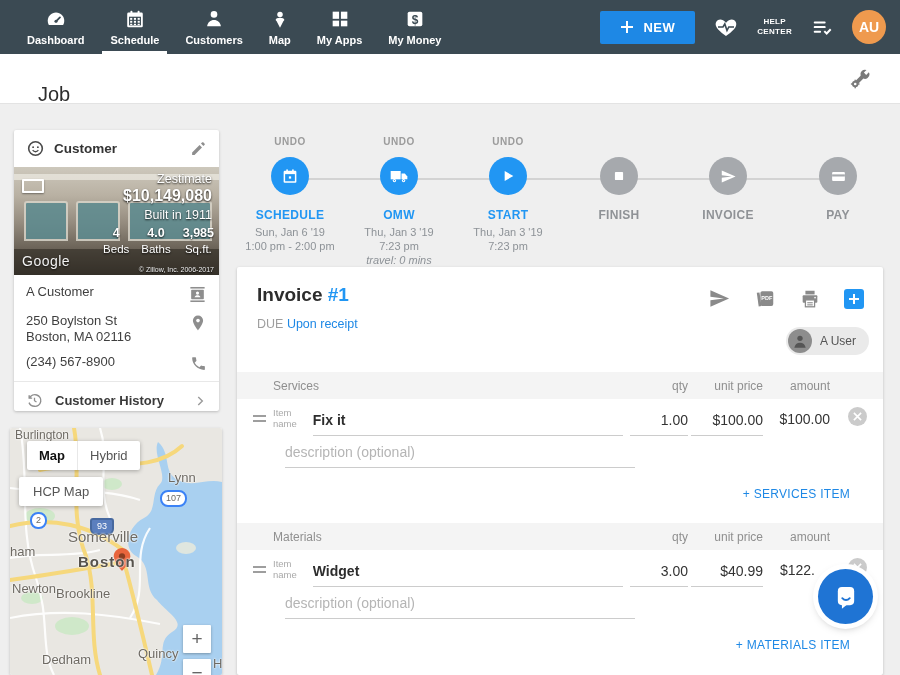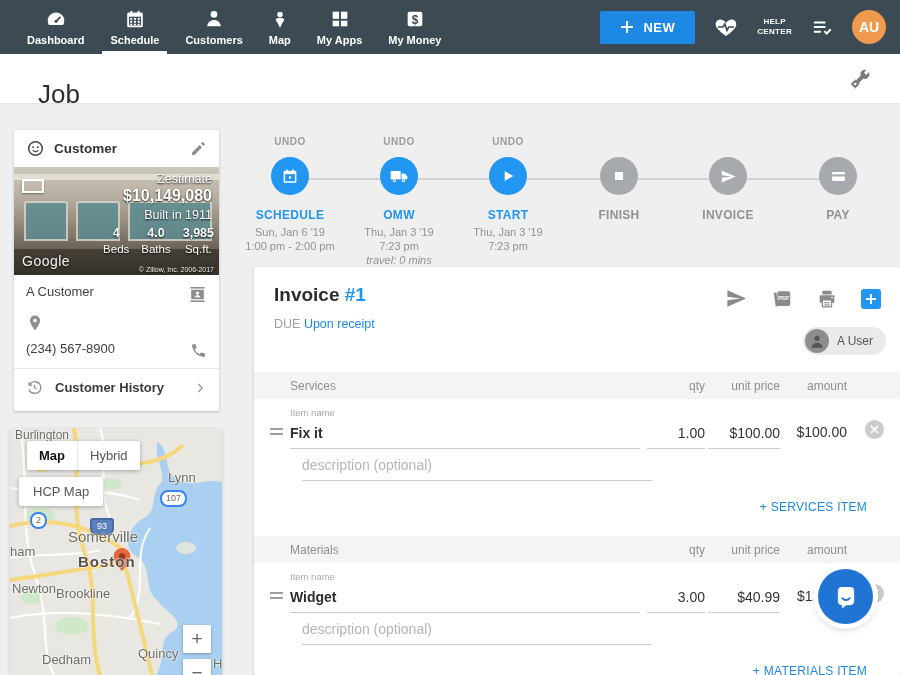--- a/index.html
+++ b/index.html
@@ -12,21 +12,21 @@
   .nav-item { position:relative; display:flex; flex-direction:column; align-items:center; justify-content:center; gap:4px; padding:0 13px; color:#fff; cursor:pointer; }
   .nav-item .lbl { font-size:11px; font-weight:bold; }
   .nav-item.active::after { content:""; position:absolute; bottom:0; left:5px; right:5px; height:3px; background:#fff; }
   .nav-right { margin-left:auto; display:flex; align-items:center; gap:18px; padding-right:14px; }
   .btn-new { display:flex; align-items:center; gap:9px; background:#1e88e5; color:#fff; font-weight:bold; font-size:13px; letter-spacing:.5px; padding:9px 20px; border-radius:2px; cursor:pointer; }
   .help-center { color:#fff; font-size:8px; font-weight:bold; line-height:10px; text-align:center; letter-spacing:.3px; cursor:pointer; }
   .avatar { width:34px; height:34px; border-radius:50%; background:#ef9a4e; color:#fff; font-size:14px; font-weight:bold; display:flex; align-items:center; justify-content:center; cursor:pointer; }
 
   
   .jobbar { position:absolute; top:54px; left:0; right:0; height:50px; background:#fff; border-bottom:1px solid #e3e3e3; display:flex; align-items:center; justify-content:space-between; padding:0 28px 0 38px; z-index:20; }
-  .job-title { font-size:26px; color:#2d2d2d;margin-top:32px; }
+  .job-title { font-size:20px; color:#2d2d2d;margin-top:32px; }
 
   
   .card { position:absolute; background:#fff; border-radius:2px; box-shadow:0 1px 3px rgba(0,0,0,.22); }
 
   
   .cust-card { left:14px; top:130px; width:205px; height:281px; }
   .cust-head { height:37px; display:flex; align-items:center; gap:9px; padding:0 12px; color:#4a4a4a; }
   .cust-head .ttl { font-size:13.5px; font-weight:bold; color:#333; flex:1; }
   .photo { position:relative; height:108px; background:linear-gradient(180deg,#cdc8bc 0%,#b9b1a3 26%,#948b7e 52%,#6a6257 76%,#443e36 100%); overflow:hidden; color:#fff; }
   .photo .cornice { position:absolute; top:7px; left:0; right:0; height:6px; background:rgba(235,232,224,.75); }
@@ -72,21 +72,21 @@
   .wf-dot { width:38px; height:38px; border-radius:50%; display:flex; align-items:center; justify-content:center; color:#fff; cursor:pointer; }
   .wf-step.done .wf-dot { background:#2196f3; --hole:#2196f3; }
   .wf-step.pending .wf-dot { background:#a6a9ad; --hole:#a6a9ad; }
   .wf-lbl { margin-top:13px; font-size:12px; font-weight:bold; letter-spacing:.3px; }
   .wf-step.done .wf-lbl { color:#2196f3; }
   .wf-step.pending .wf-lbl { color:#8f9296; }
   .wf-sub { font-size:11px; color:#8d9297; line-height:14px; margin-top:3px; text-align:center; }
   .wf-sub .it { font-style:italic; }
 
   
-  .inv-card { left:254px; top:267px; width:646px; height:408px; }
+  .inv-card { left:237px; top:267px; width:646px; height:408px; }
   .inv-head { position:relative; height:105px; }
   .inv-title-row { display:flex; align-items:flex-start; justify-content:space-between; padding:17px 19px 0 20px; }
   .inv-title { font-size:19px; font-weight:bold; color:#2d2d2d; }
   .inv-title .num { color:#2196f3; }
   .inv-icons { display:flex; align-items:center; gap:23px; margin-top:3px; color:#8a8a8a; }
   .plus-btn { width:20px; height:20px; background:#2196f3; border-radius:3px; display:flex; align-items:center; justify-content:center; cursor:pointer; }
   .due-line { margin:7px 0 0 20px; font-size:12.5px; }
   .due-line .dl { color:#9e9e9e; }
   .due-line .dv { color:#1e88e5; cursor:pointer; }
   .chip { position:absolute; right:14px; top:60px; display:flex; align-items:center; gap:8px; background:#eaeaea; border-radius:14px; padding:2px 13px 2px 2px; cursor:pointer; }
@@ -95,21 +95,21 @@
 
   .band { height:27px; background:#f4f4f4; display:flex; align-items:center; padding:0 53px 0 36px; font-size:12px; color:#8f8f8f; }
   .band .bname { flex:1; }
   .band .bqty { width:58px; margin-right:3px; text-align:right; }
   .band .bunit { width:72px; text-align:right; }
   .band .bamt { width:67px; text-align:right; }
 
   .item-row { position:relative; display:flex; align-items:flex-end; padding:8px 53px 0 36px; }
   .fld { border:none; outline:none; background:transparent; border-bottom:1px solid #ccc; font-family:"Liberation Sans",sans-serif; font-size:14px; color:#333; padding:5px 0 7px; }
   .fld::placeholder { color:#b5b5b5; }
-  .name-wrap { width:350px; margin-right:7px; display:flex; flex-direction:column; }
+  .name-wrap { width:350px; margin-right:7px; display:flex; }
   .tiny-lbl { font-size:9.5px; color:#a9a9a9; margin-bottom:2px; }
   .name-wrap .fld { width:100%; font-weight:bold; color:#2d2d2d; }
   .fld-qty { width:58px; margin-right:3px; text-align:right; }
   .fld-unit { width:72px; text-align:right; }
   .amt { width:67px; text-align:right; font-size:14px; color:#333; padding-bottom:9px; }
   .drag { position:absolute; left:16px; bottom:14px; width:13px; height:7px; border-top:2px solid #9e9e9e; border-bottom:2px solid #9e9e9e; cursor:grab; }
   .x-btn { position:absolute; right:16px; bottom:10px; width:19px; height:19px; border-radius:50%; background:#cbcbcb; display:flex; align-items:center; justify-content:center; cursor:pointer; }
   .desc-row { padding:3px 53px 0 36px;margin-left:12px; }
   .desc-row .fld { width:350px; }
   .add-link { text-align:right; padding:19px 33px 0 0; font-size:12px; font-weight:normal; letter-spacing:.3px; color:#1e88e5; cursor:pointer; }
@@ -275,20 +275,21 @@
       <span>A Customer</span>
       <svg class="ric" width="19" height="19" viewBox="0 0 24 24">
           <rect x="3" y="2.5" width="18" height="2" fill="#8e8e8e"></rect>
           <rect x="3" y="19.5" width="18" height="2" fill="#8e8e8e"></rect>
           <rect x="4" y="6" width="16" height="12" rx="1" fill="#8e8e8e"></rect>
           <circle cx="12" cy="10.2" r="2" fill="#fff"></circle>
           <path d="M8.3 15.5c.6-1.6 2-2.4 3.7-2.4s3.1.8 3.7 2.4H8.3z" fill="#fff"></path>
         </svg>
     </div>
     <div class="cust-row">
+      <span><span>250 Boylston St</span><br><span>Boston, MA 02116</span></span>
       <svg class="ric" width="18" height="18" viewBox="0 0 24 24" fill="#8e8e8e">
           <path d="M12 2a6.8 6.8 0 00-6.8 6.8C5.2 13.5 12 22 12 22s6.8-8.5 6.8-13.2A6.8 6.8 0 0012 2z"></path>
           <circle cx="12" cy="8.8" r="2.4" fill="#fff"></circle>
         </svg>
     </div>
     <div class="cust-row">
       <span>(234) 567-8900</span>
       <svg class="ric" width="17" height="17" viewBox="0 0 24 24" fill="#8e8e8e">
           <path d="M6.6 10.8a15.3 15.3 0 006.6 6.6l2.2-2.2c.3-.3.7-.4 1-.2 1.1.4 2.3.6 3.6.6.6 0 1 .4 1 1V20c0 .6-.4 1-1 1C10.8 21 3 13.2 3 4c0-.6.4-1 1-1h3.5c.6 0 1 .4 1 1 0 1.2.2 2.4.6 3.6.1.3 0 .7-.2 1l-2.3 2.2z"></path>
         </svg>

